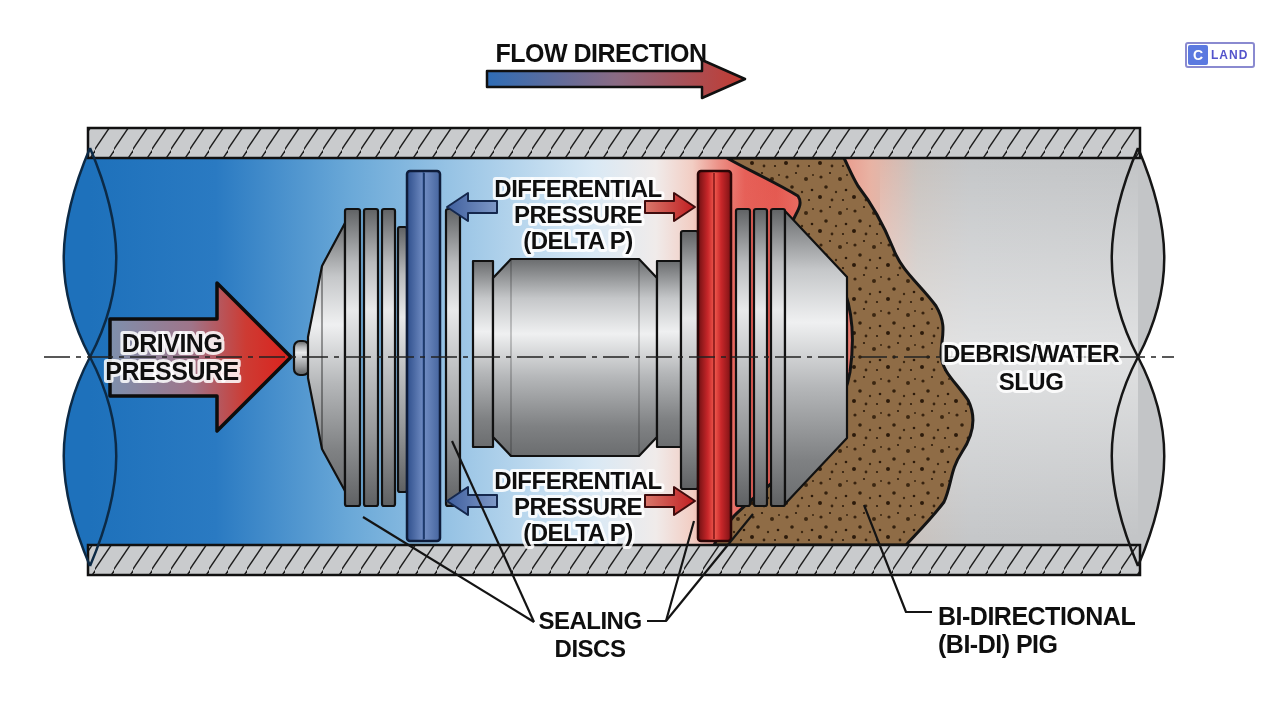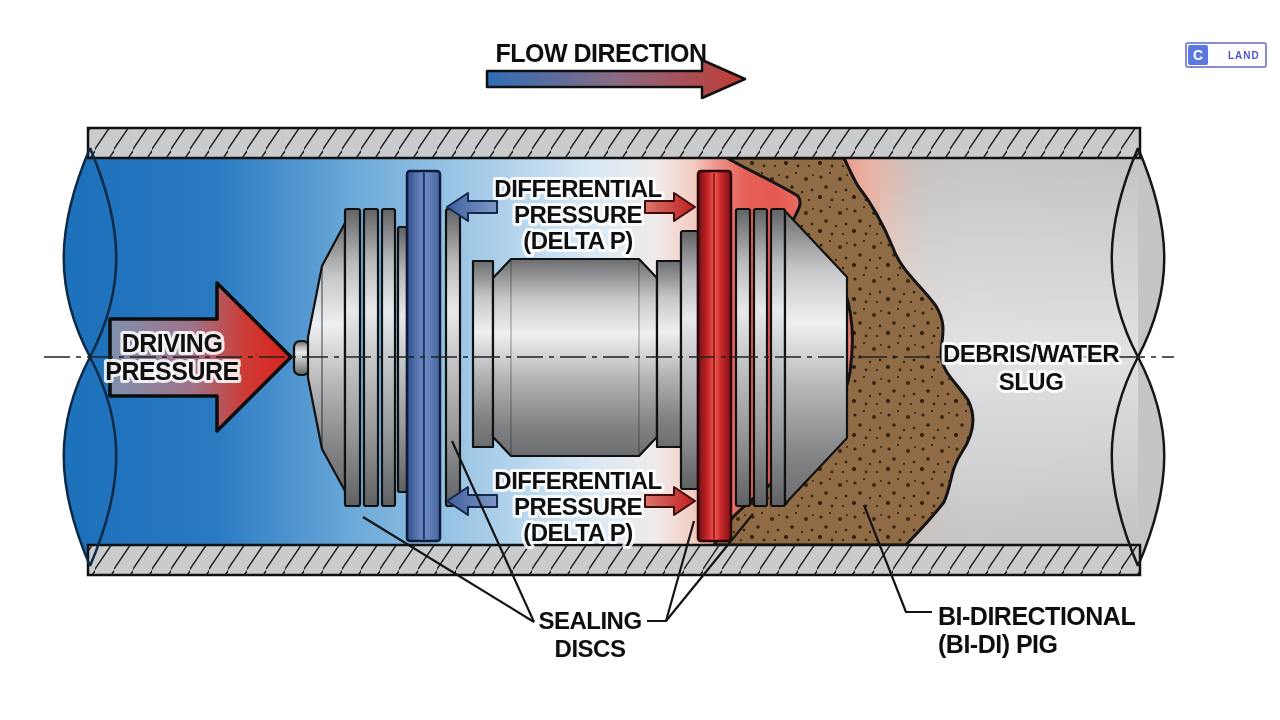--- a/index.html
+++ b/index.html
@@ -7,21 +7,21 @@
          font-family:"Liberation Sans",sans-serif;}
   svg{position:absolute;left:0;top:0;}
   svg text{font-family:"Liberation Sans",sans-serif;font-weight:700;}
   .glow{paint-order:stroke;stroke:#ffffff;stroke-width:6px;stroke-opacity:.85;stroke-linejoin:round;}
   .plain{fill:#0f0f0f;}
   
   .logo{position:absolute;left:1185px;top:42px;height:26px;display:flex;align-items:center;
         background:#ffffff;border:2px solid #8a8ad0;border-radius:3px;padding:0 5px 0 0;box-sizing:border-box;}
   .logo-ic{display:flex;align-items:center;justify-content:center;width:20px;height:20px;
            background:#5b79e0;color:#ffffff;font-weight:700;font-size:14px;border-radius:2px;margin-left:1px;}
-  .logo-text{color:#5353cb;font-weight:700;font-size:10px;letter-spacing:1px;margin-left:20px;}
+  .logo-text{color:#5353cb;font-weight:700;font-size:12px;letter-spacing:1px;margin-left:3px;}
 </style>
 </head>
 <body>
 
 <div class="stage">
 <svg width="1280" height="720" viewBox="0 0 1280 720">
   <defs>
     <pattern id="hatch" width="19" height="30" patternUnits="userSpaceOnUse">
       <rect width="19" height="30" fill="#c9cbcd"></rect>
       <line x1="-2" y1="32" x2="21" y2="-2" stroke="#1c1c1c" stroke-width="1.4"></line>

